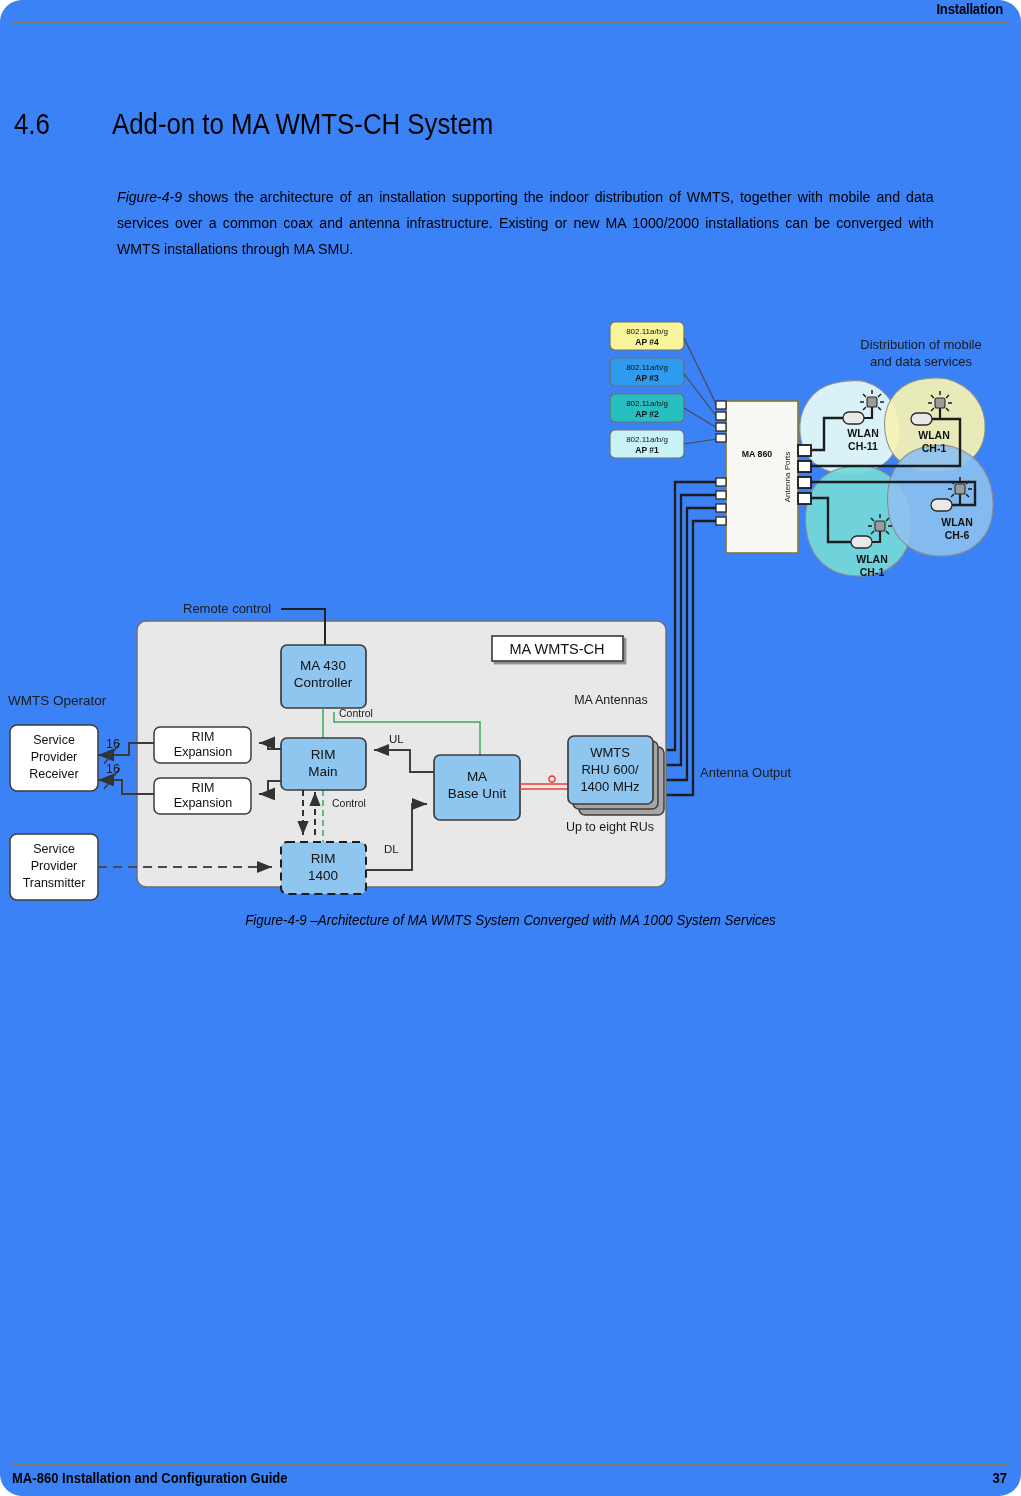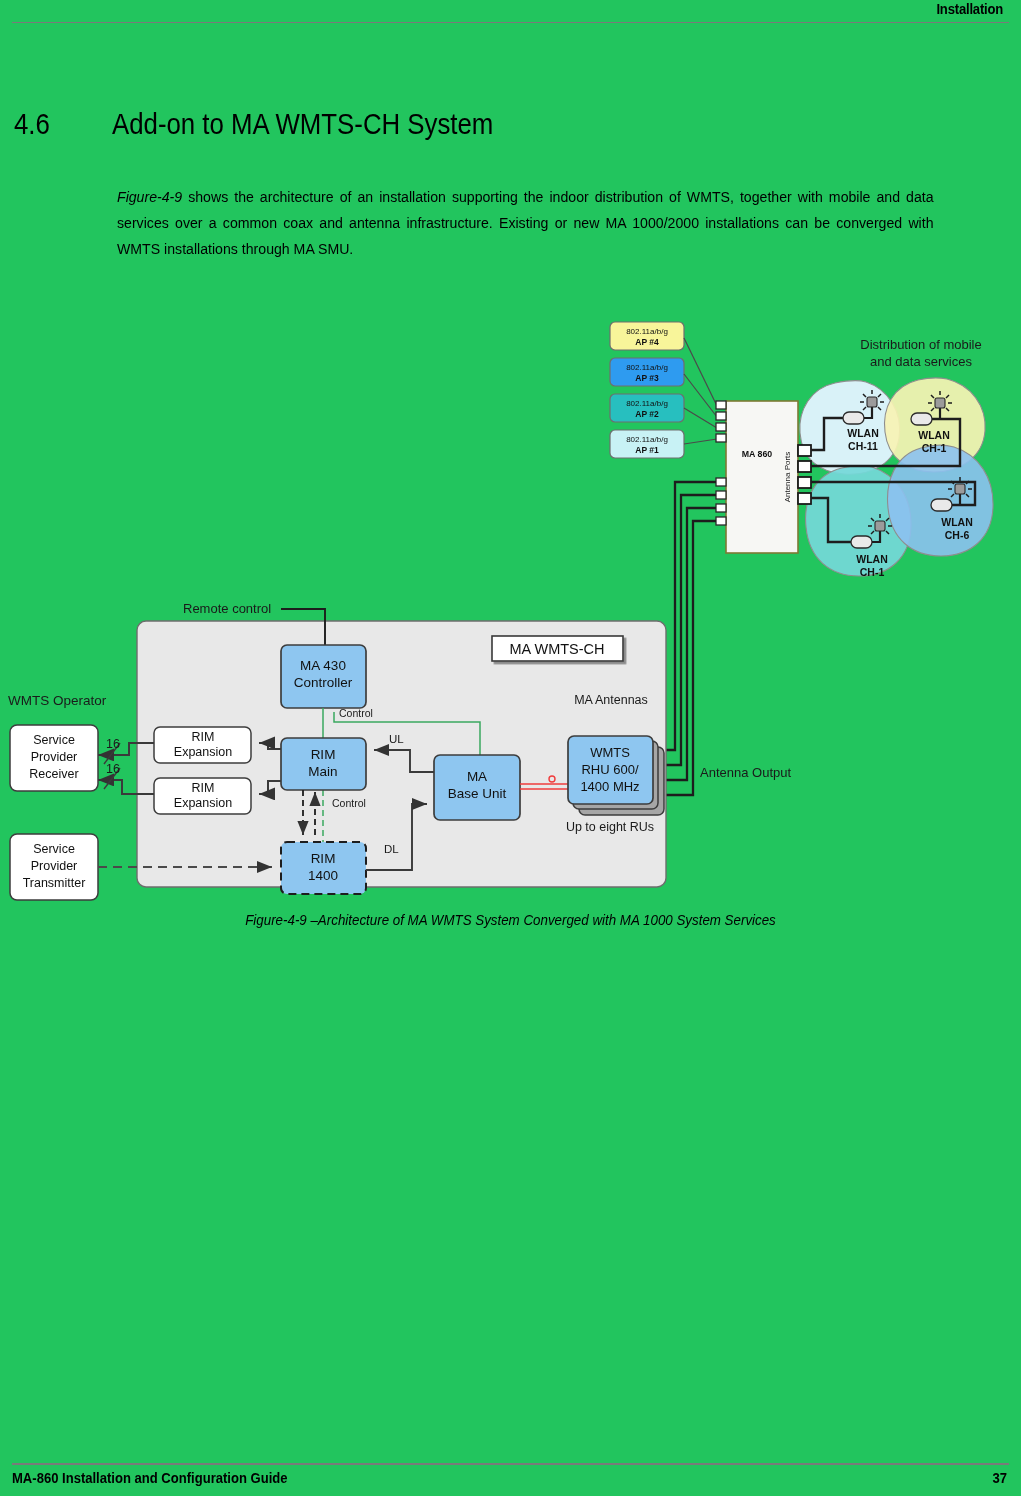--- a/index.html
+++ b/index.html
@@ -8,22 +8,23 @@
     background: #ffffff;
   }
   body {
     font-family: "Liberation Sans", sans-serif;
     color: #000;
   }
   .page {
     position: relative;
     width: 1021px;
     height: 1496px;
-    background: #22c55e;
+    background: #3b82f6;
     overflow: hidden;
+    border-radius: 22px;
   }
 
   
   .header {
     position: absolute;
     top: 0; left: 0;
     width: 1021px;
     height: 30px;
   }
   .header-title {

